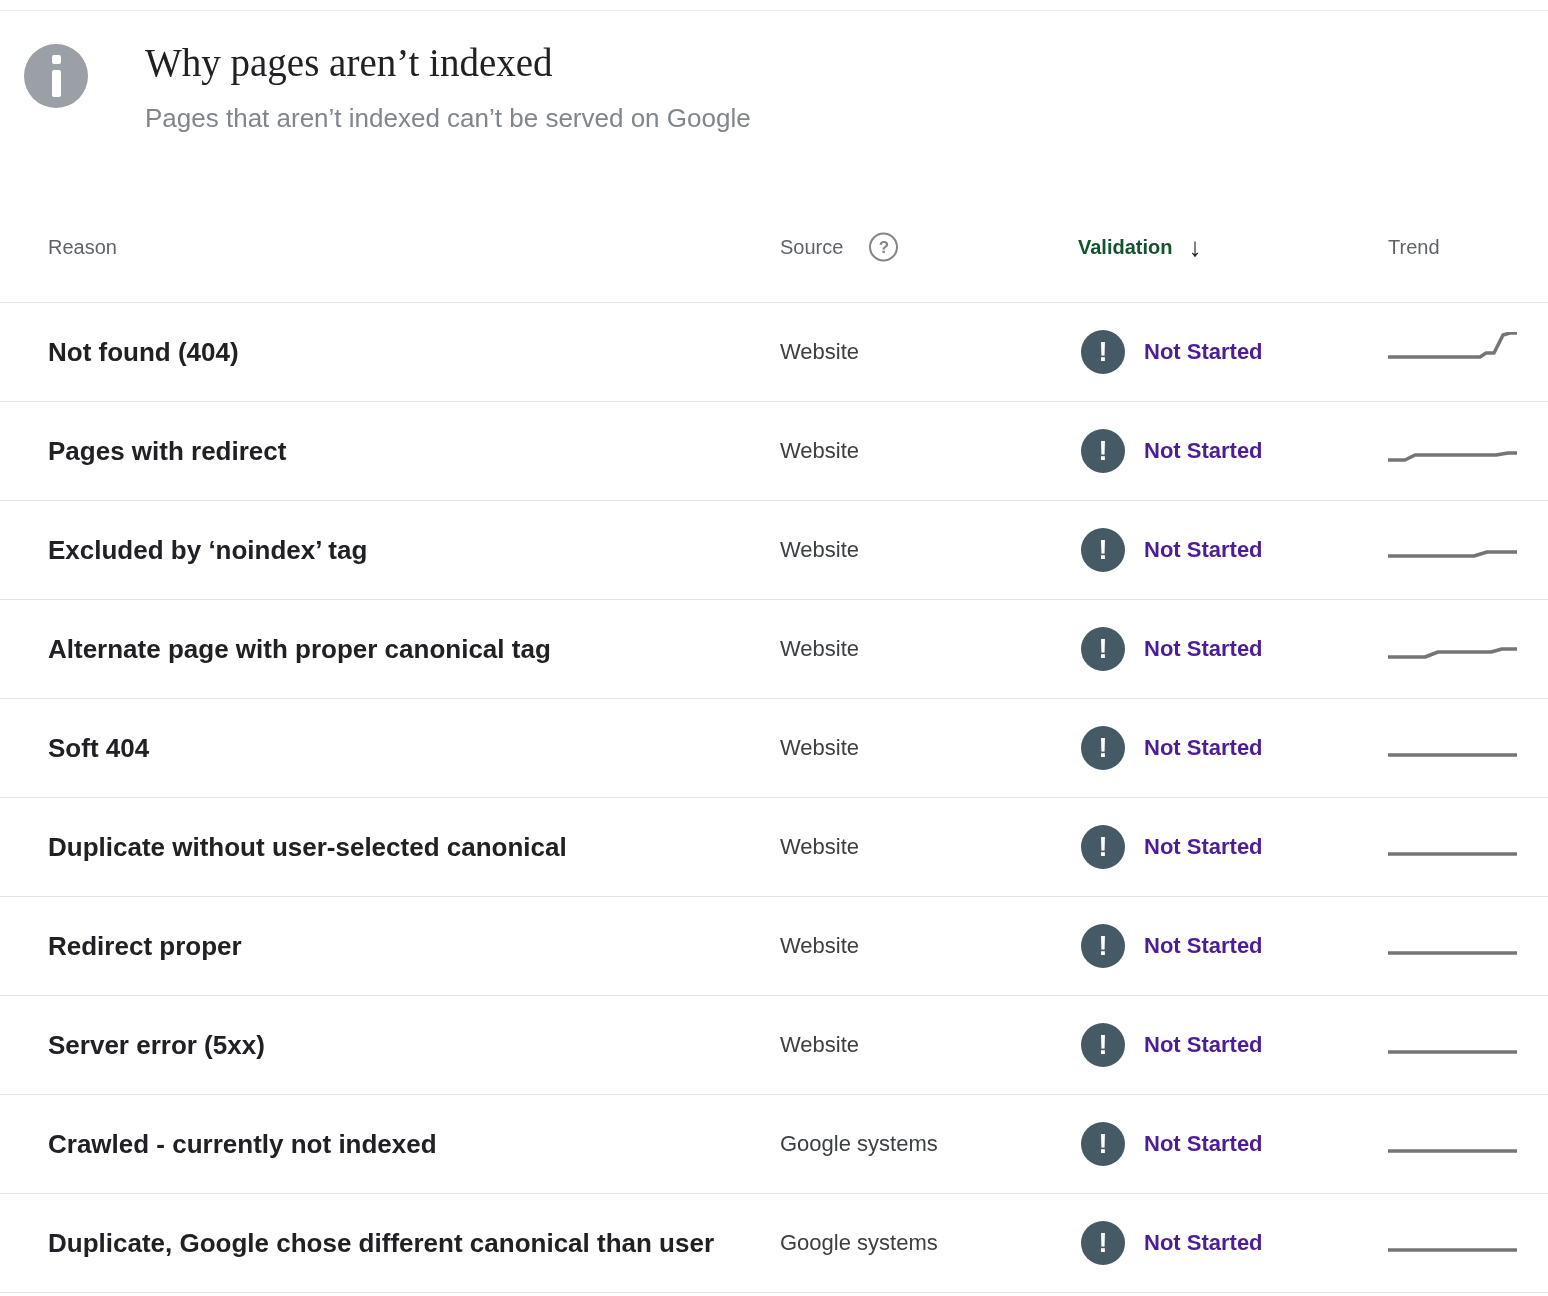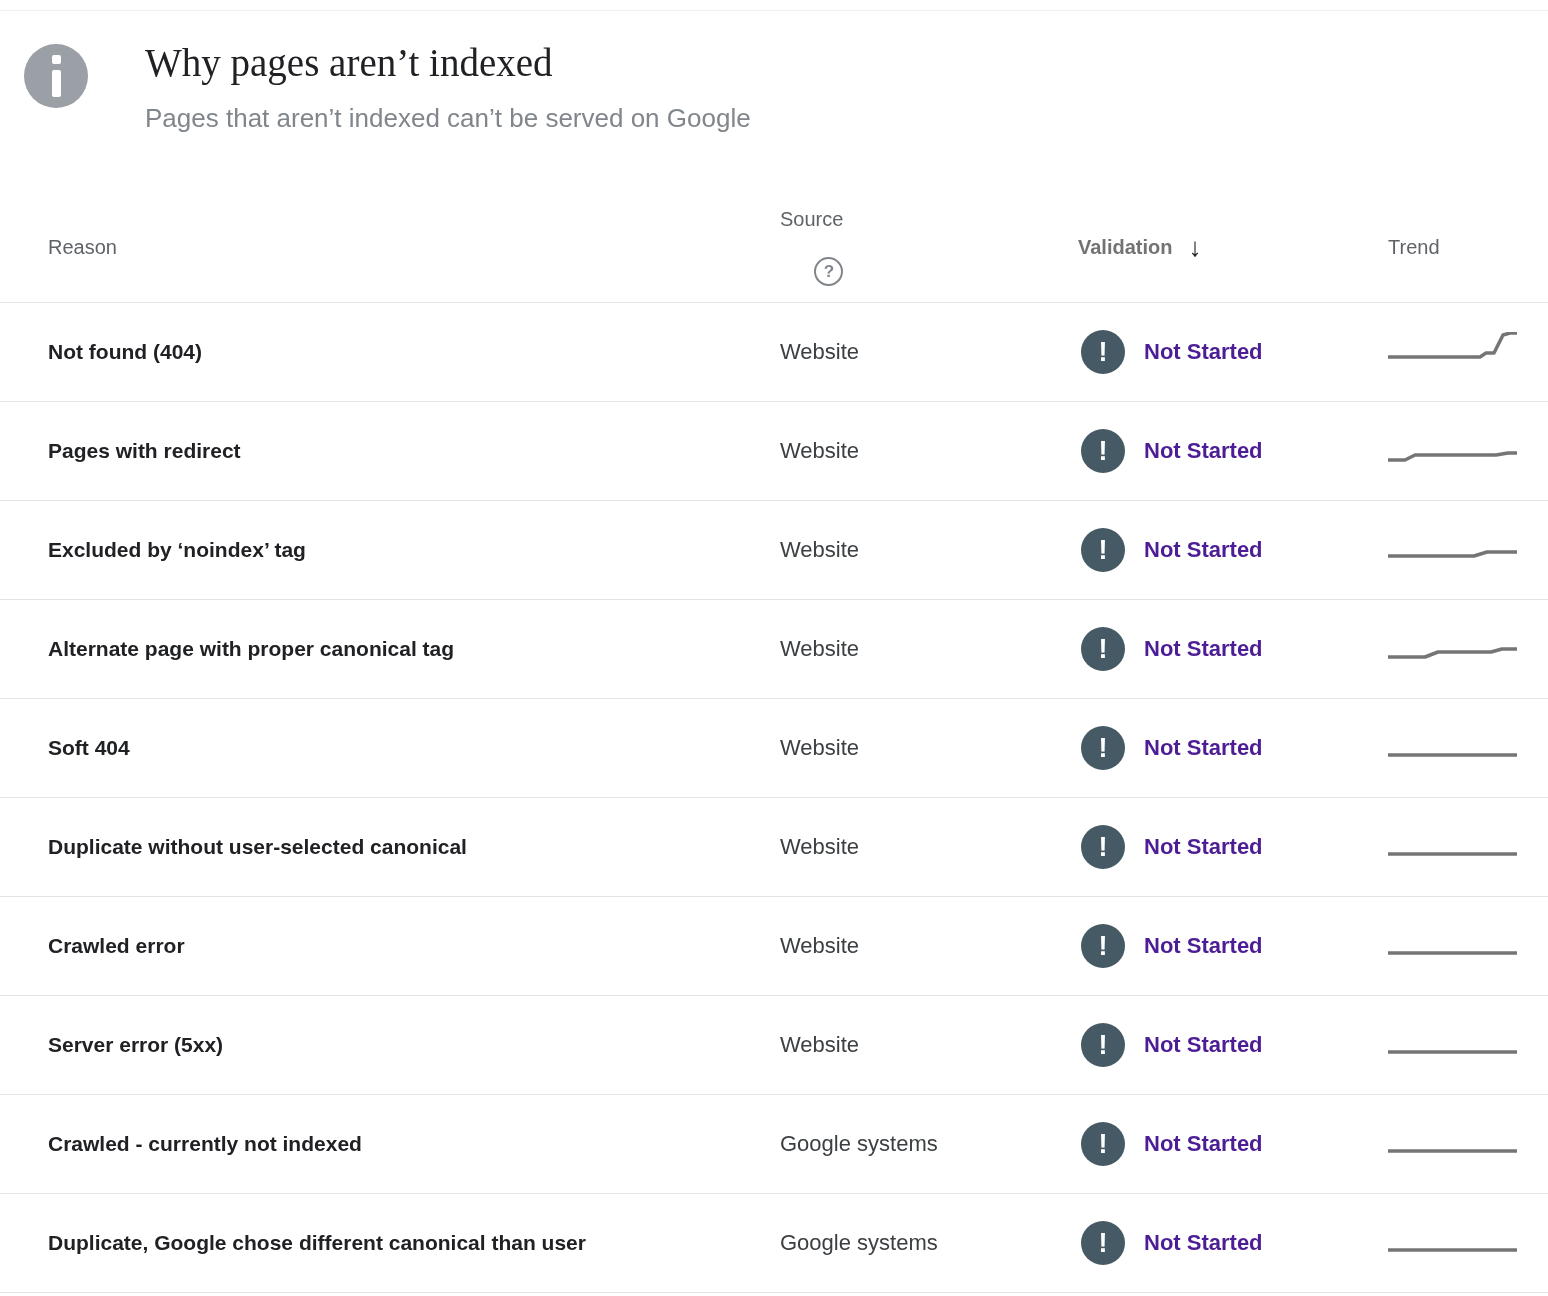--- a/index.html
+++ b/index.html
@@ -19,31 +19,31 @@
                 font-weight:400; color:#202124; letter-spacing:0; white-space:nowrap;font-family:Liberation Serif, serif; }
   .page-subtitle { position:absolute; left:145px; top:102px; font-size:26px; line-height:32px;
                    font-weight:400; color:#80868b; white-space:nowrap; }
 
   
   .thead { position:relative; height:93px; border-bottom:1px solid #e4e4e4; }
   .thead .cell, .row .cell { position:absolute; top:50%; transform:translateY(-50%); white-space:nowrap; }
   .thead .cell { top:37px; }
   .h-label { font-size:20px; color:#5f6368; font-weight:400; }
   .c-reason    { left:24px;margin-left:24px; }
-  .c-source    { left:780px; display:flex; align-items:flex-end; gap:26px;flex-direction:column; }
+  .c-source    { left:780px; display:flex; align-items:center; gap:26px; }
   .c-validation{ left:1078px; display:flex; align-items:center; }
   .c-trend     { left:1388px;text-align:right; }
   .help-circle { width:29px; height:29px; border:2px solid #80868b; border-radius:50%;
                  display:flex; align-items:center; justify-content:center;
                  font-size:17px; font-weight:700; color:#80868b; }
-  .h-validation { font-size:20px; color:#737373; font-weight:700; }
+  .h-validation { font-size:20px; color:#14532d; font-weight:700; }
   .sort-arrow { font-size:26px; color:#202124; font-weight:400; margin-left:16px; line-height:1; }
 
   .row { position:relative; height:99px; border-bottom:1px solid #e4e4e4; cursor:pointer; }
-  .r-reason { font-size:21px; font-weight:700; color:#202124; }
+  .r-reason { font-size:26px; font-weight:700; color:#202124; }
   .r-source { font-size:22px; font-weight:400; color:#3c4043; }
   .row .c-validation { left:1081px; gap:19px; }
   .badge { width:44px; height:44px; border-radius:50%; background:#455a64; flex:0 0 auto;
            display:flex; align-items:center; justify-content:center;
            color:#ffffff; font-size:27px; font-weight:700; }
   .r-validation { font-size:22px; font-weight:700; color:#4c1d95; }
   .spark { width:130px; height:40px; }
   .spark svg { display:block; }
 </style>
 </head>
@@ -168,21 +168,21 @@
         <span class="r-validation">Not Started</span>
       </div>
       <div class="cell c-trend spark">
           <svg viewBox="0 0 130 40" width="130" height="40">
             <polyline points="0,27 129,27" fill="none" stroke="#757575" stroke-width="3.5" stroke-linejoin="round"></polyline>
           </svg>
         </div>
     </div>
 
     <div class="row">
-      <div class="cell c-reason r-reason">Crawled error</div>
+      <div class="cell c-reason r-reason">Redirect proper</div>
       <div class="cell c-source r-source">Website</div>
       <div class="cell c-validation">
         <span class="badge">
             <span>!</span>
           </span>
         <span class="r-validation">Not Started</span>
       </div>
       <div class="cell c-trend spark">
           <svg viewBox="0 0 130 40" width="130" height="40">
             <polyline points="0,27 129,27" fill="none" stroke="#757575" stroke-width="3.5" stroke-linejoin="round"></polyline>

